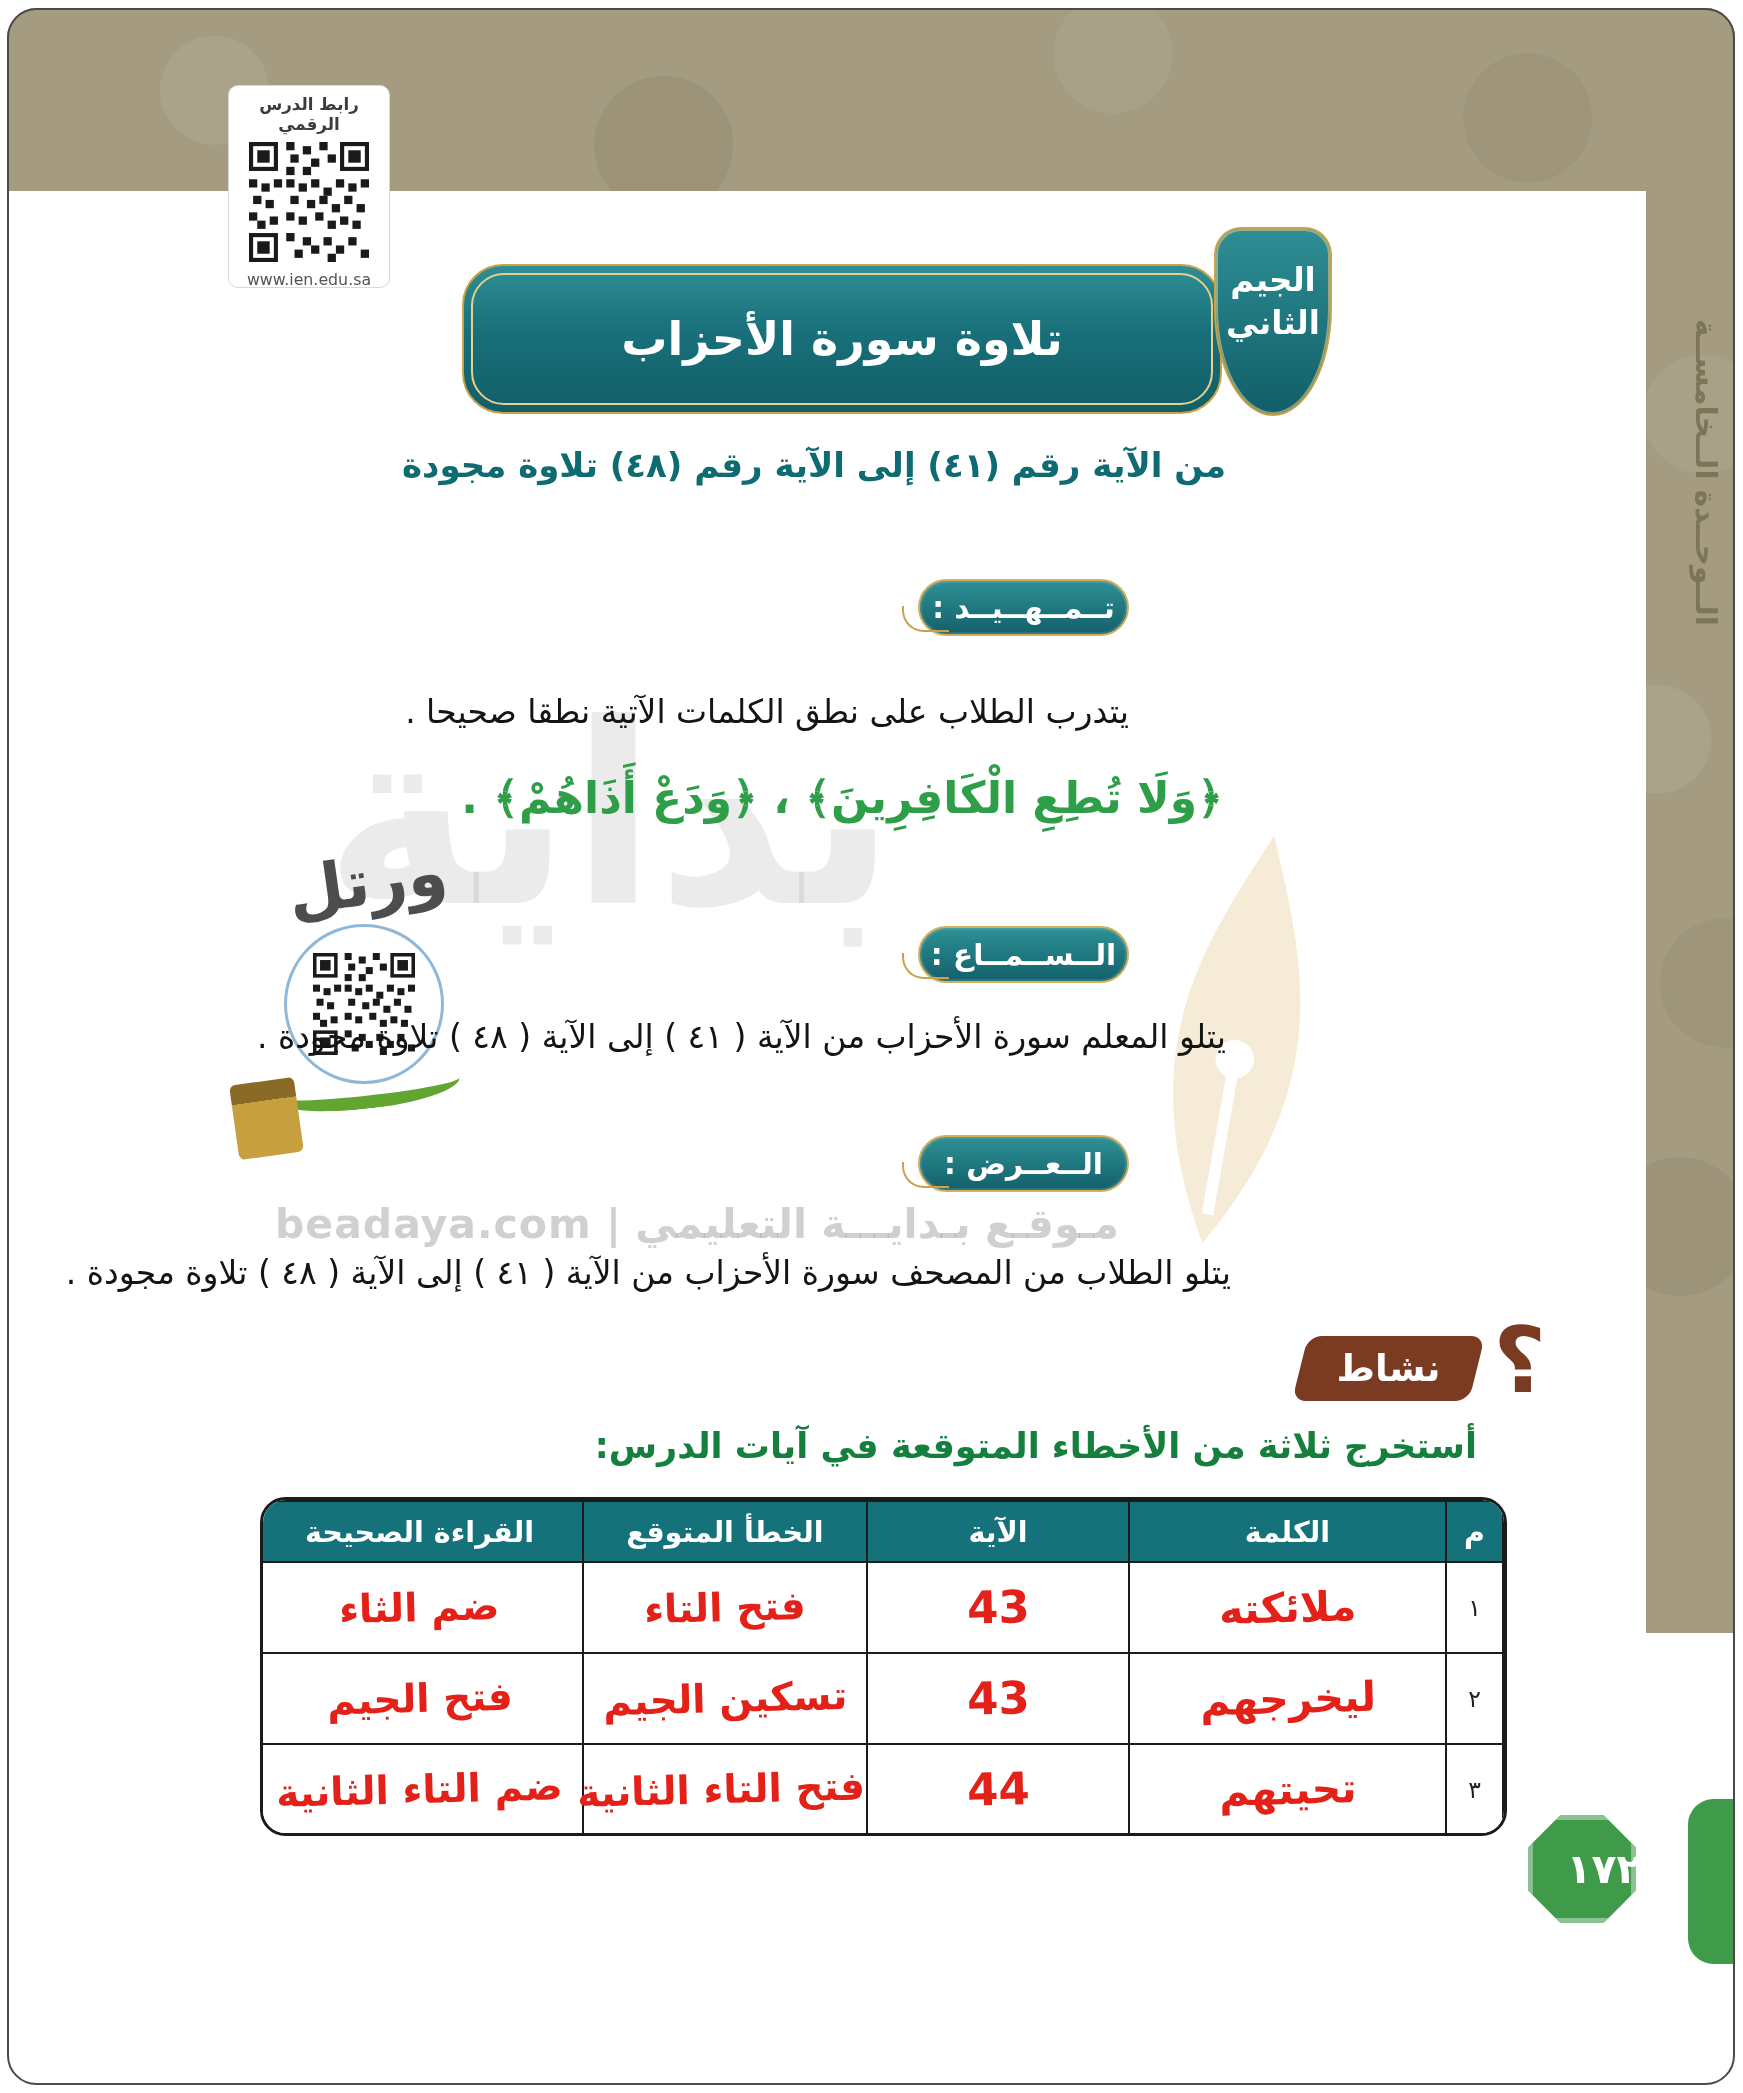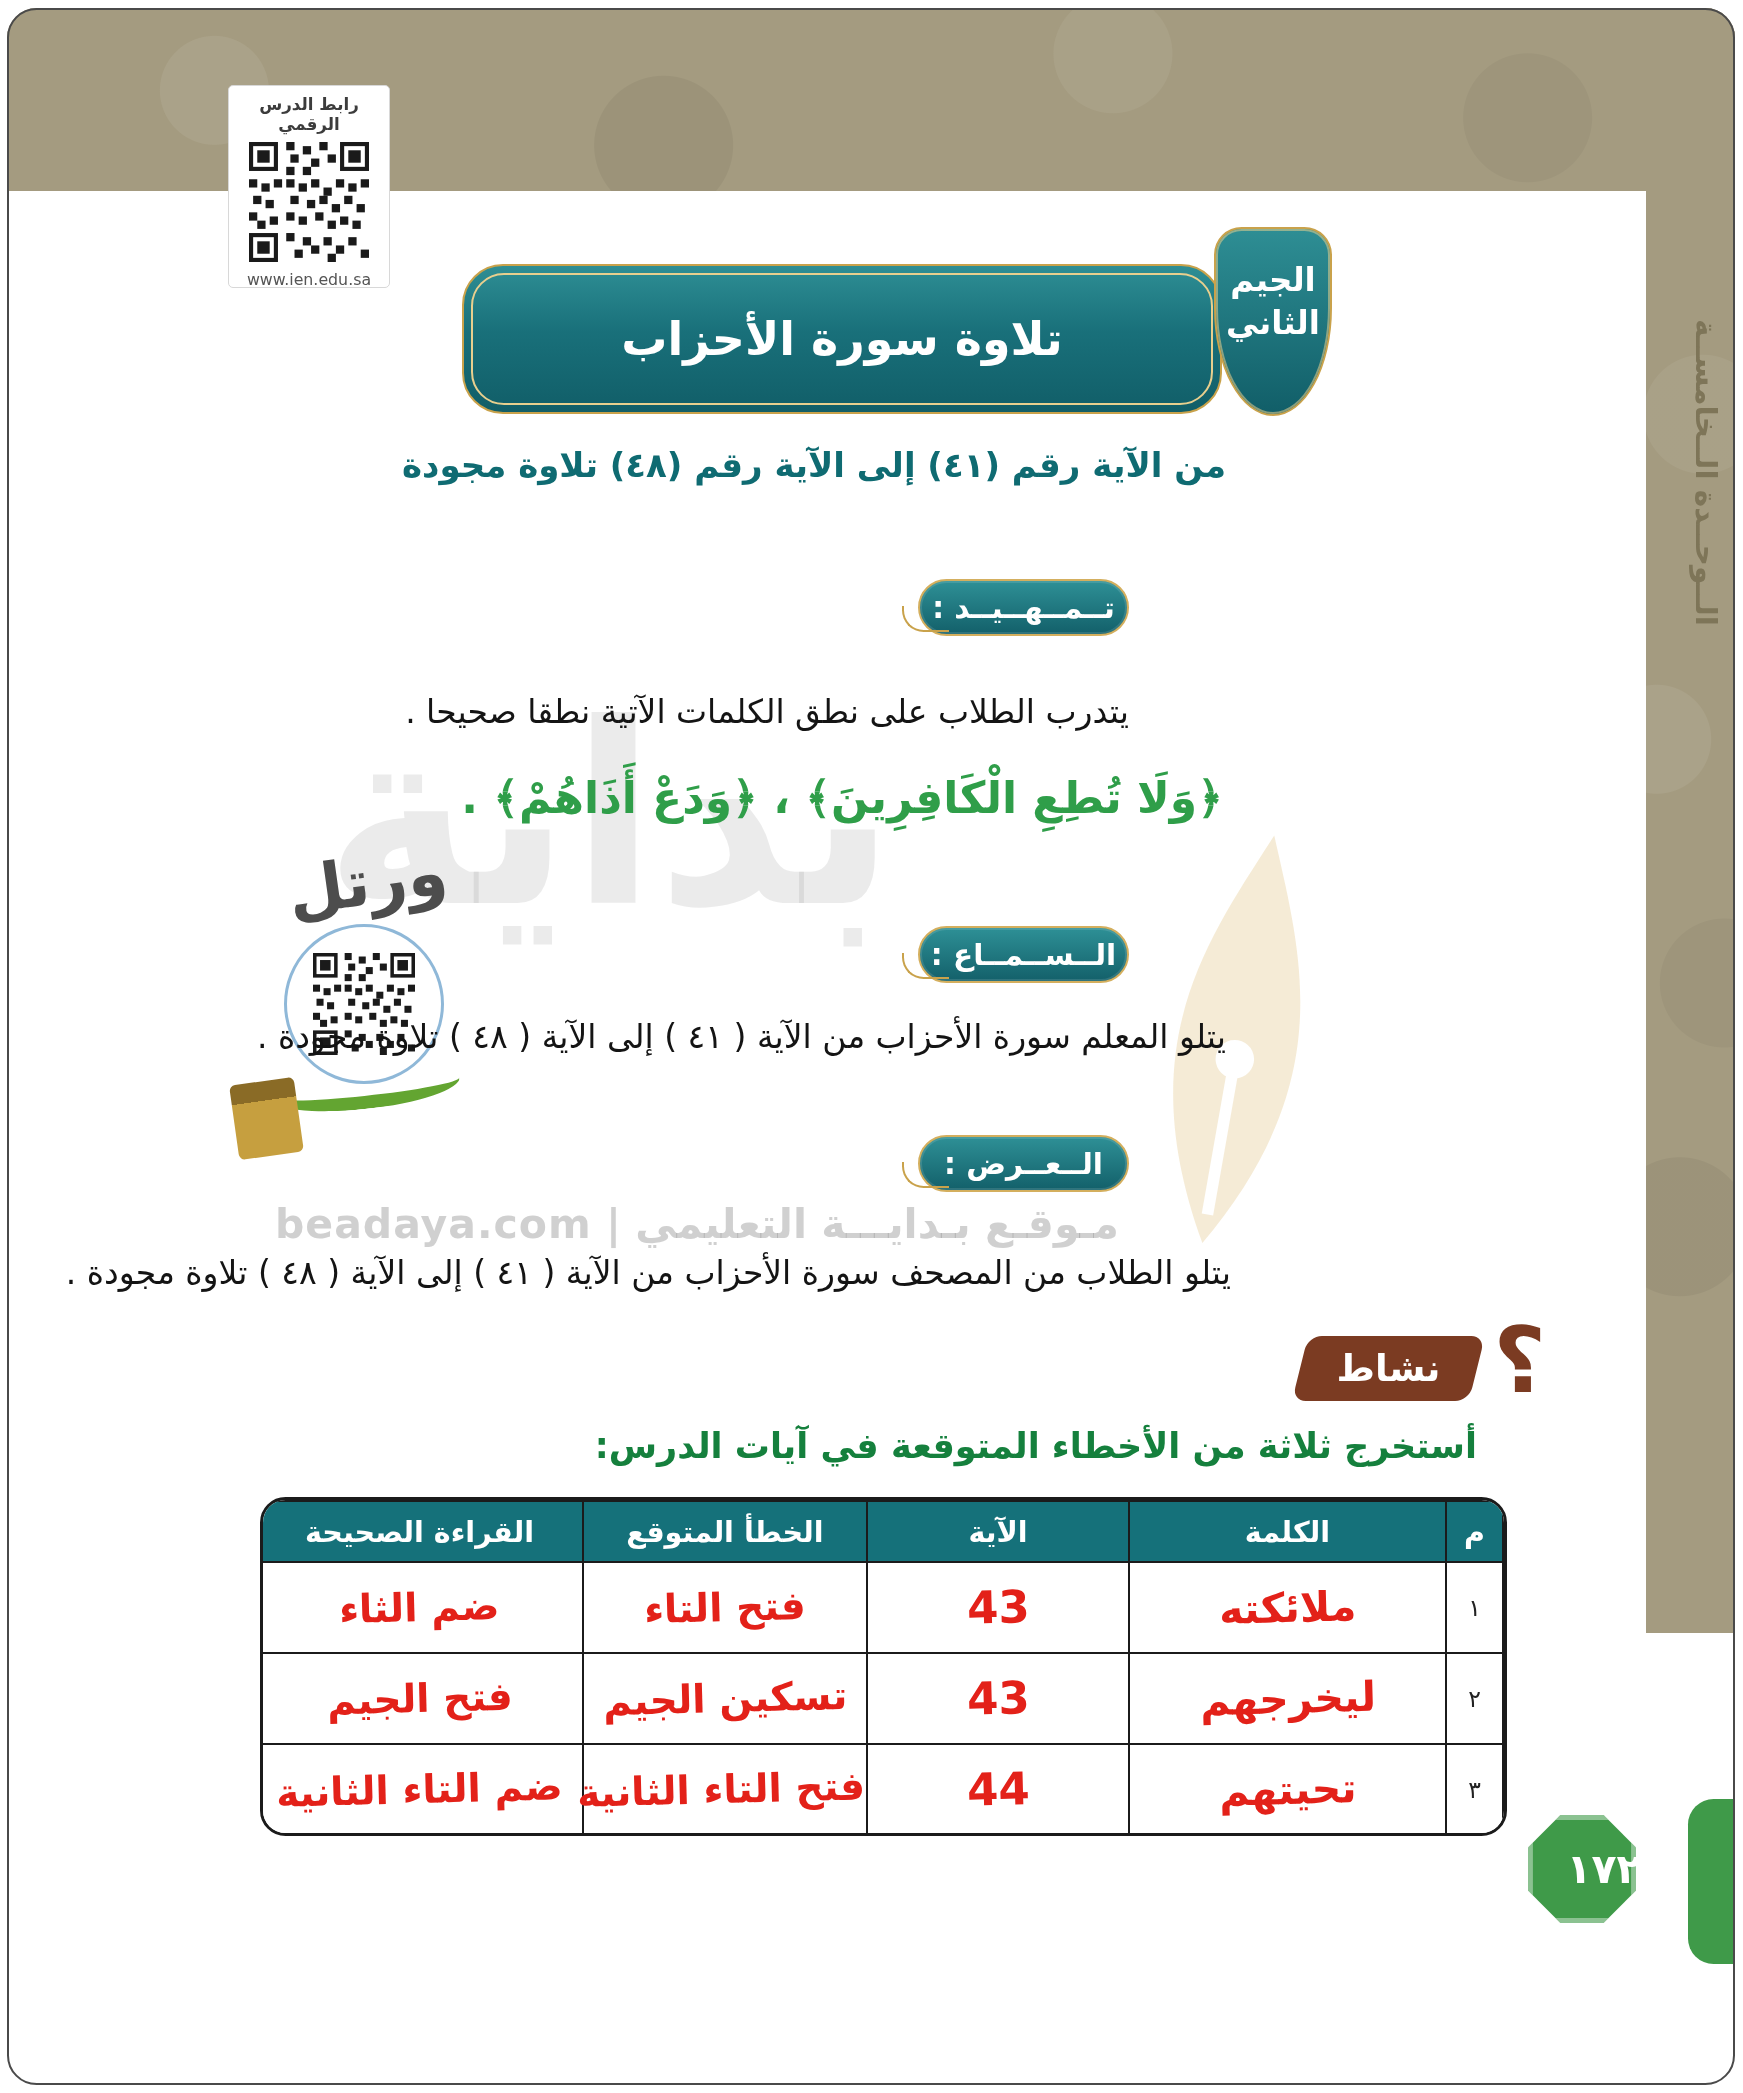--- a/index.html
+++ b/index.html
@@ -22,21 +22,21 @@
   }
   .side-band{ position:absolute; top:0; right:0; width:89px; height:1625px; background:#a49b80;}
   .frame-border{ position:absolute; inset:7.9px; border-radius:29.6px; border:2px solid #4a4a4a; z-index:6; pointer-events:none;}
   .unit-label{
     position:absolute; top:212px; right:19.7px; writing-mode:vertical-rl;
     font-size:29.6px; font-weight:bold; color:#7e7558; letter-spacing:3.9px; z-index:2; height:414px;
   }
   
   .qr-panel{
     position:absolute; left:229px; top:85px; width:162px; height:203px; background:#fff;
-    border:1px solid #d8d8d8; border-radius:5px; z-index:3; text-align:center; padding-top:7.9px;
+    border:1px solid #d8d8d8; border-radius:10px; z-index:3; text-align:center; padding-top:7.9px;
   }
   .qr-panel .qr-label{ font-size:16.7px; font-weight:bold; color:#3c3c3c; }
   .qr-panel svg{ width:120px; height:120px; margin-top:7.9px;}
   .qr-panel .qr-url{ font-size:15.8px; color:#555; margin-top:3.9px; direction:ltr;}
   
   .banner{
     position:absolute; left:463px; top:264px; width:760px; height:150px; z-index:2;
     background:linear-gradient(180deg,#2e8e94 0%, #19707a 45%, #115e68 100%);
     border:2px solid #c9a24b; border-radius:41px; padding:6.9px;
   }

